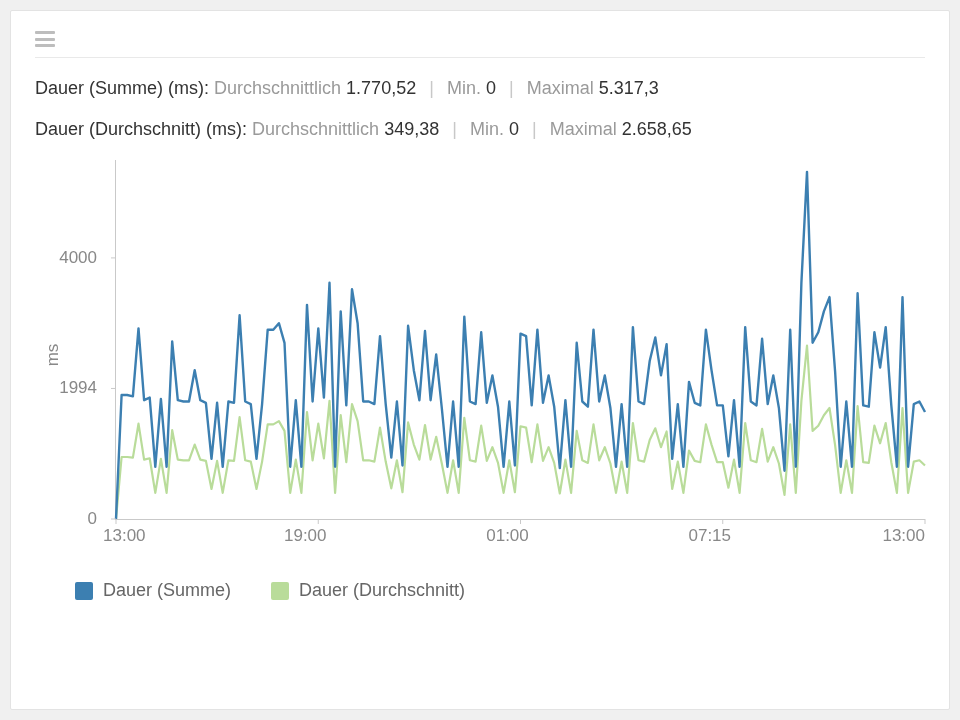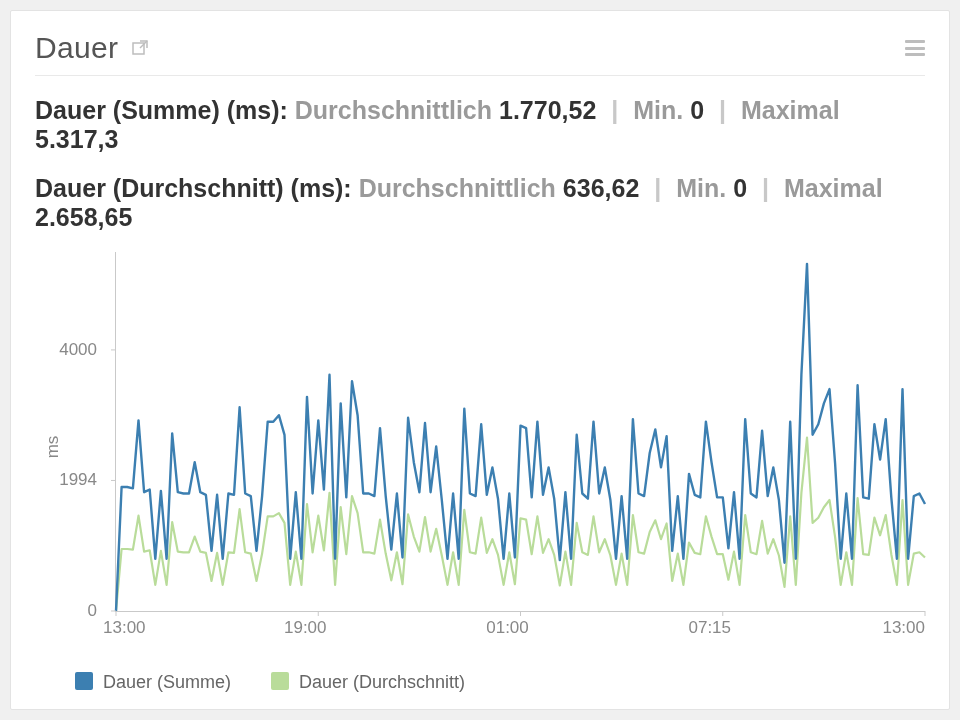--- a/index.html
+++ b/index.html
@@ -55,24 +55,23 @@
     display: flex;
     flex-direction: column;
     justify-content: space-between;
   }
   .hamburger div {
     height: 3px;
     background: #bdbdbd;
     border-radius: 1px;
   }
   .stats-line {
-    font-size: 25px;
+    font-size: 18px;
     margin: 20px 0 14px 0;
     color: #333;
-    font-weight: bold;
   }
   .stats-line .lbl-dark { color: #333; }
   .stats-line .lbl-grey { color: #9a9a9a; }
   .stats-line .sep { color: #c8c8c8; margin: 0 8px; }
   .chart-area {
     position: relative;
     margin-top: 20px;
     height: 390px;
   }
   
@@ -133,48 +132,38 @@
     white-space: nowrap;
   }
   .legend {
     margin-top: 30px;
     display: flex;
     gap: 40px;
     padding-left: 40px;
   }
   .legend-item {
     display: flex;
-    align-items: flex-start;
+    align-items: center;
     gap: 10px;
     font-size: 18px;
     color: #666;
     cursor: pointer;
   }
   .legend-swatch {
     width: 18px;
     height: 18px;
     border-radius: 2px;
   }
 </style>
 </head>
 <body>
 
 <div class="panel">
 
   <div class="panel-header">
-    <div class="title-wrap">
-      <span class="title">Dauer</span>
-      <span class="popout-icon">
-        <svg viewBox="0 0 16 16" width="16" height="16" fill="none" stroke="currentColor" stroke-width="1.5">
-          <rect x="1" y="3" width="11" height="11"></rect>
-          <path d="M8 1 H15 V8"></path>
-          <path d="M15 1 L8 8"></path>
-        </svg>
-      </span>
-    </div>
     <div class="hamburger">
       <div></div>
         <div></div>
         <div></div>
     </div>
   </div>
 
   <div class="stats-line">
     <span class="lbl-dark">Dauer (Summe) (ms):</span>
     <span class="lbl-grey">Durchschnittlich</span>
@@ -183,21 +172,21 @@
     <span class="lbl-grey">Min.</span>
     <span class="lbl-dark">0</span>
     <span class="sep">|</span>
     <span class="lbl-grey">Maximal</span>
     <span class="lbl-dark">5.317,3</span>
   </div>
 
   <div class="stats-line">
     <span class="lbl-dark">Dauer (Durchschnitt) (ms):</span>
     <span class="lbl-grey">Durchschnittlich</span>
-    <span class="lbl-dark">636,62</span>
+    <span class="lbl-dark">349,38</span>
     <span class="sep">|</span>
     <span class="lbl-grey">Min.</span>
     <span class="lbl-dark">0</span>
     <span class="sep">|</span>
     <span class="lbl-grey">Maximal</span>
     <span class="lbl-dark">2.658,65</span>
   </div>
 
   <div class="chart-area">
     <div class="yaxis-title">ms</div>

